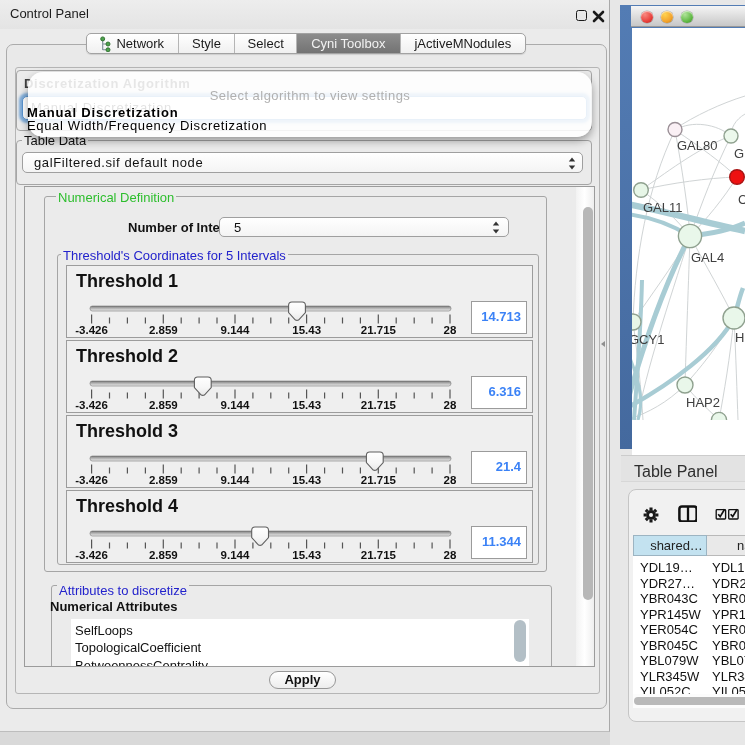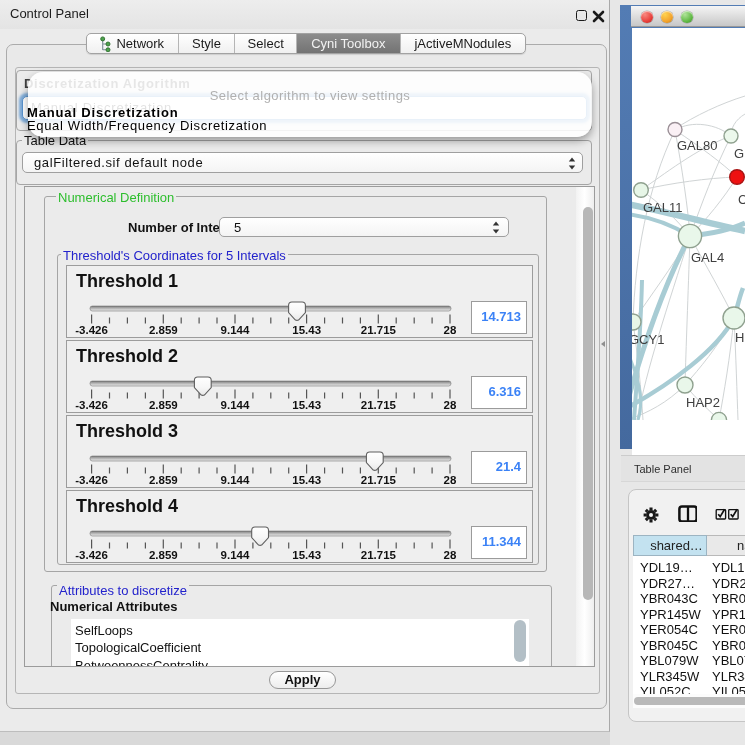--- a/index.html
+++ b/index.html
@@ -384,21 +384,21 @@
       <text x="106" y="176">C</text>
       <text x="59" y="234">GAL4</text>
       <text x="-3" y="316">GCY1</text>
       <text x="103" y="314">H</text>
       <text x="54" y="379">HAP2</text>
     </g>
   </svg>
 </div>
 
 <div id="tphead"></div>
-<div class="abs" style="left:634px; top:463px; font-size:11px; color:#2e2e2e;">Table Panel</div>
+<div class="abs" style="left:634px; top:463px; font-size:16px; color:#2e2e2e;">Table Panel</div>
 <div id="tpanelbox"></div>
 
 <svg class="abs" style="left:643px; top:507px;" width="16" height="16" viewBox="0 0 16 16">
   <g fill="#1a1a1a">
       <circle cx="8" cy="8" r="5"></circle>
   <g stroke="#1a1a1a" stroke-width="3.1" stroke-linecap="butt">
     <path d="M8 0.6 V3 M8 13 V15.4 M0.6 8 H3 M13 8 H15.4 M2.8 2.8 L4.6 4.6 M11.4 11.4 L13.2 13.2 M13.2 2.8 L11.4 4.6 M4.6 11.4 L2.8 13.2"></path>
   </g>
     </g>
   <circle cx="8" cy="8" r="2" fill="#f7f7f7"></circle>

